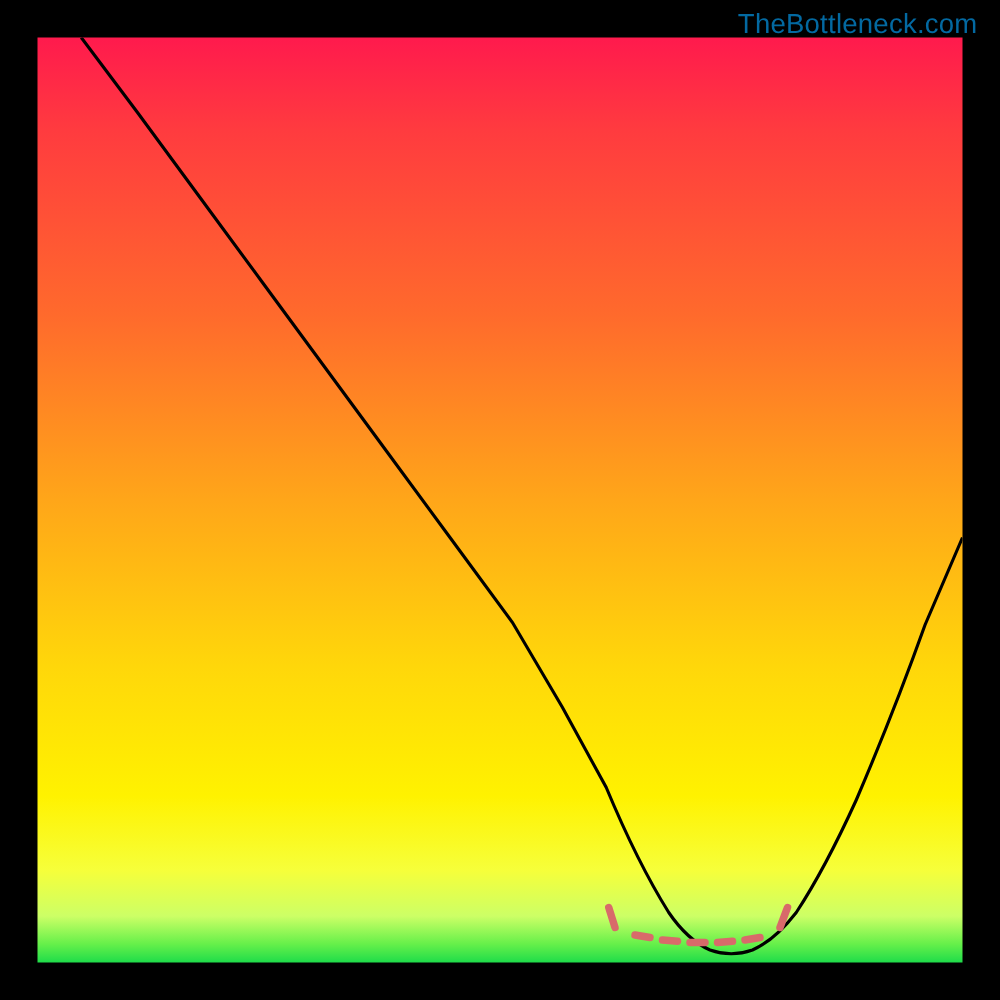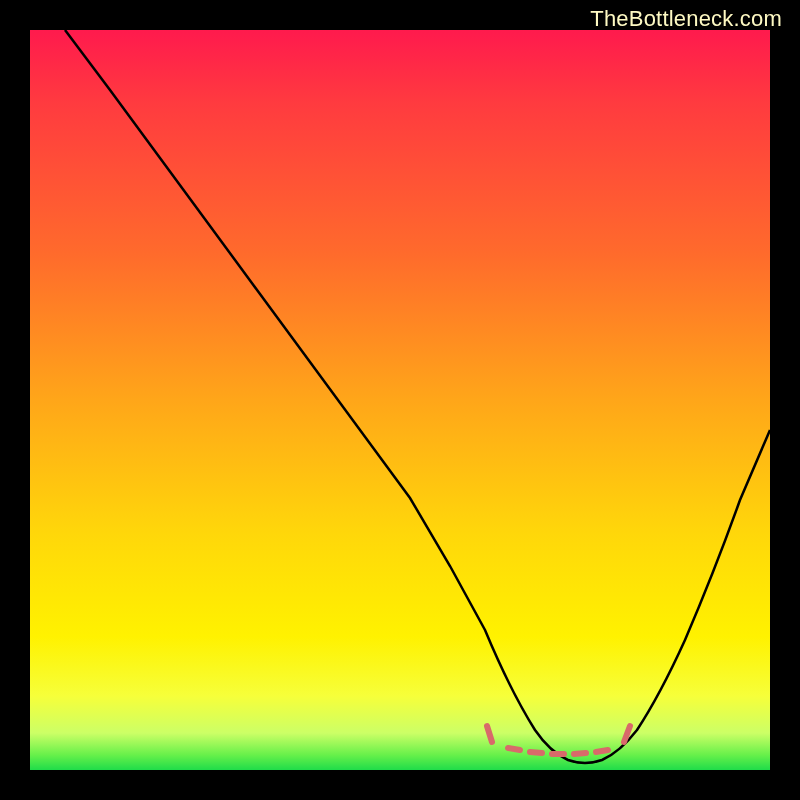--- a/index.html
+++ b/index.html
@@ -37,21 +37,21 @@
       #f6ff3a 90%,
       #ccff66 95%,
       #66f04a 98%,
       #1fdc4a 100%
     );
   }
   .watermark {
     position: absolute;
     top: 6px;
     right: 18px;
-    color: #fef9c3;
+    color: #0369a1;
     font-size: 22px;
     font-weight: 500;
     letter-spacing: 0.2px;
     z-index: 50;
   }
   svg.plot {
     position: absolute;
     left: 30px;
     top: 30px;
     width: 740px;

